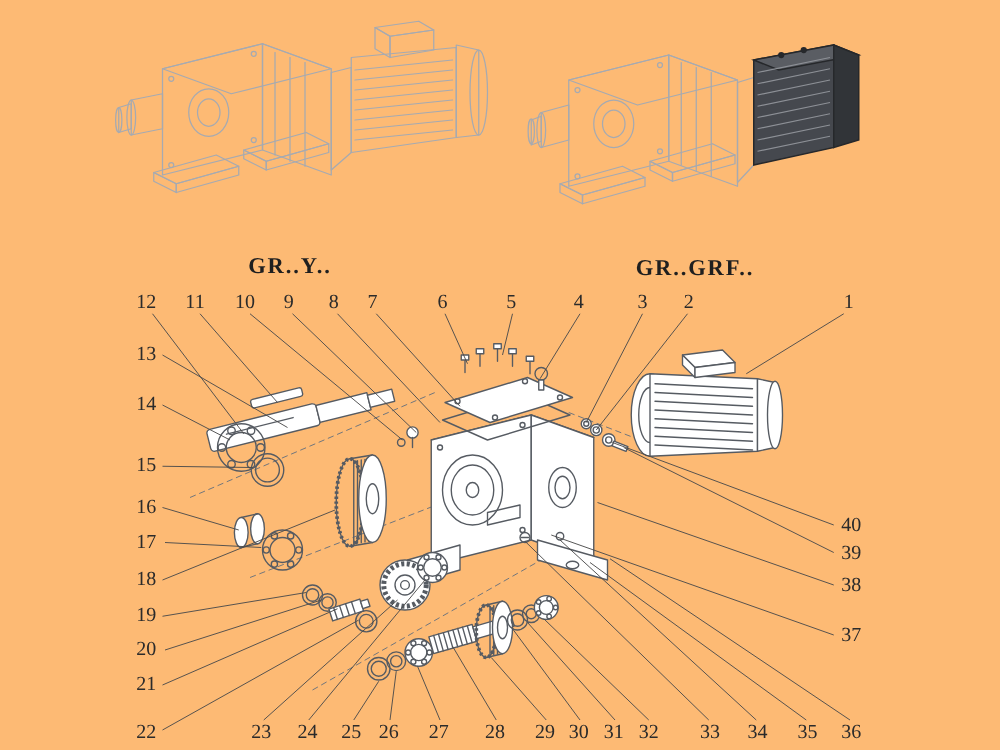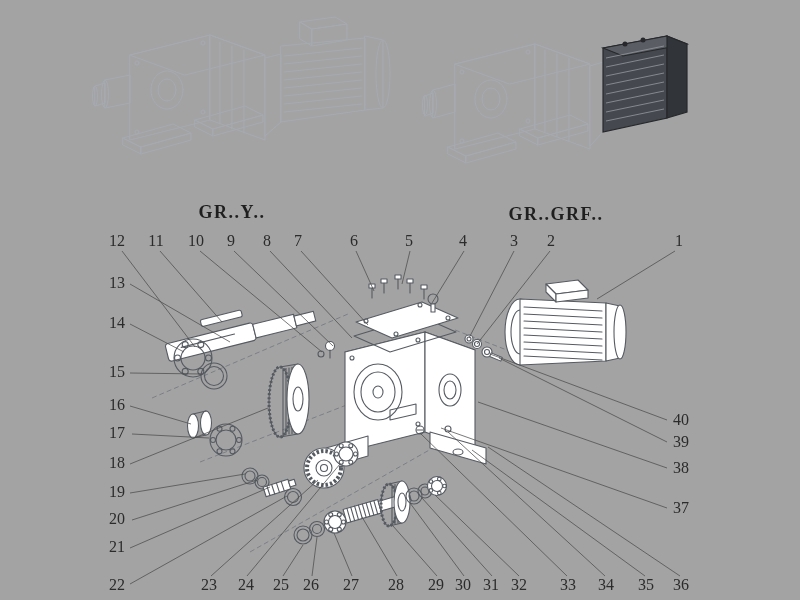--- a/index.html
+++ b/index.html
@@ -1,16 +1,16 @@
 <!DOCTYPE html>
 <html><head>
 <meta charset="utf-8">
 <style>
   html,body{margin:0;padding:0;background:#ffffff;}
-  .canvas{position:relative;width:800px;height:600px;background:#a3a3a3;overflow:hidden;
+  .canvas{position:relative;width:800px;height:600px;background:#fdba74;overflow:hidden;
           font-family:"Liberation Serif",serif;text-decoration:underline;}
   svg{display:block;}
   .draw  {stroke:#565b62;fill:none;stroke-width:1.1;stroke-linecap:round;stroke-linejoin:round;}
   .drawf {stroke:#565b62;fill:#ffffff;stroke-width:1.1;stroke-linejoin:round;}
   .light {stroke:#a6aab1;fill:none;stroke-width:1;stroke-linecap:round;stroke-linejoin:round;}
   .dash  {stroke:#71767d;fill:none;stroke-width:0.8;stroke-dasharray:5 3;}
   .leader{stroke:#4c4c4c;stroke-width:0.75;fill:none;}
   .callout{font-family:"Liberation Serif",serif;font-size:16px;fill:#2b2b2b;}
   .variant-label{font-family:"Liberation Serif",serif;font-size:18px;font-weight:bold;
                  letter-spacing:1.5px;fill:#1f1f1f;}

